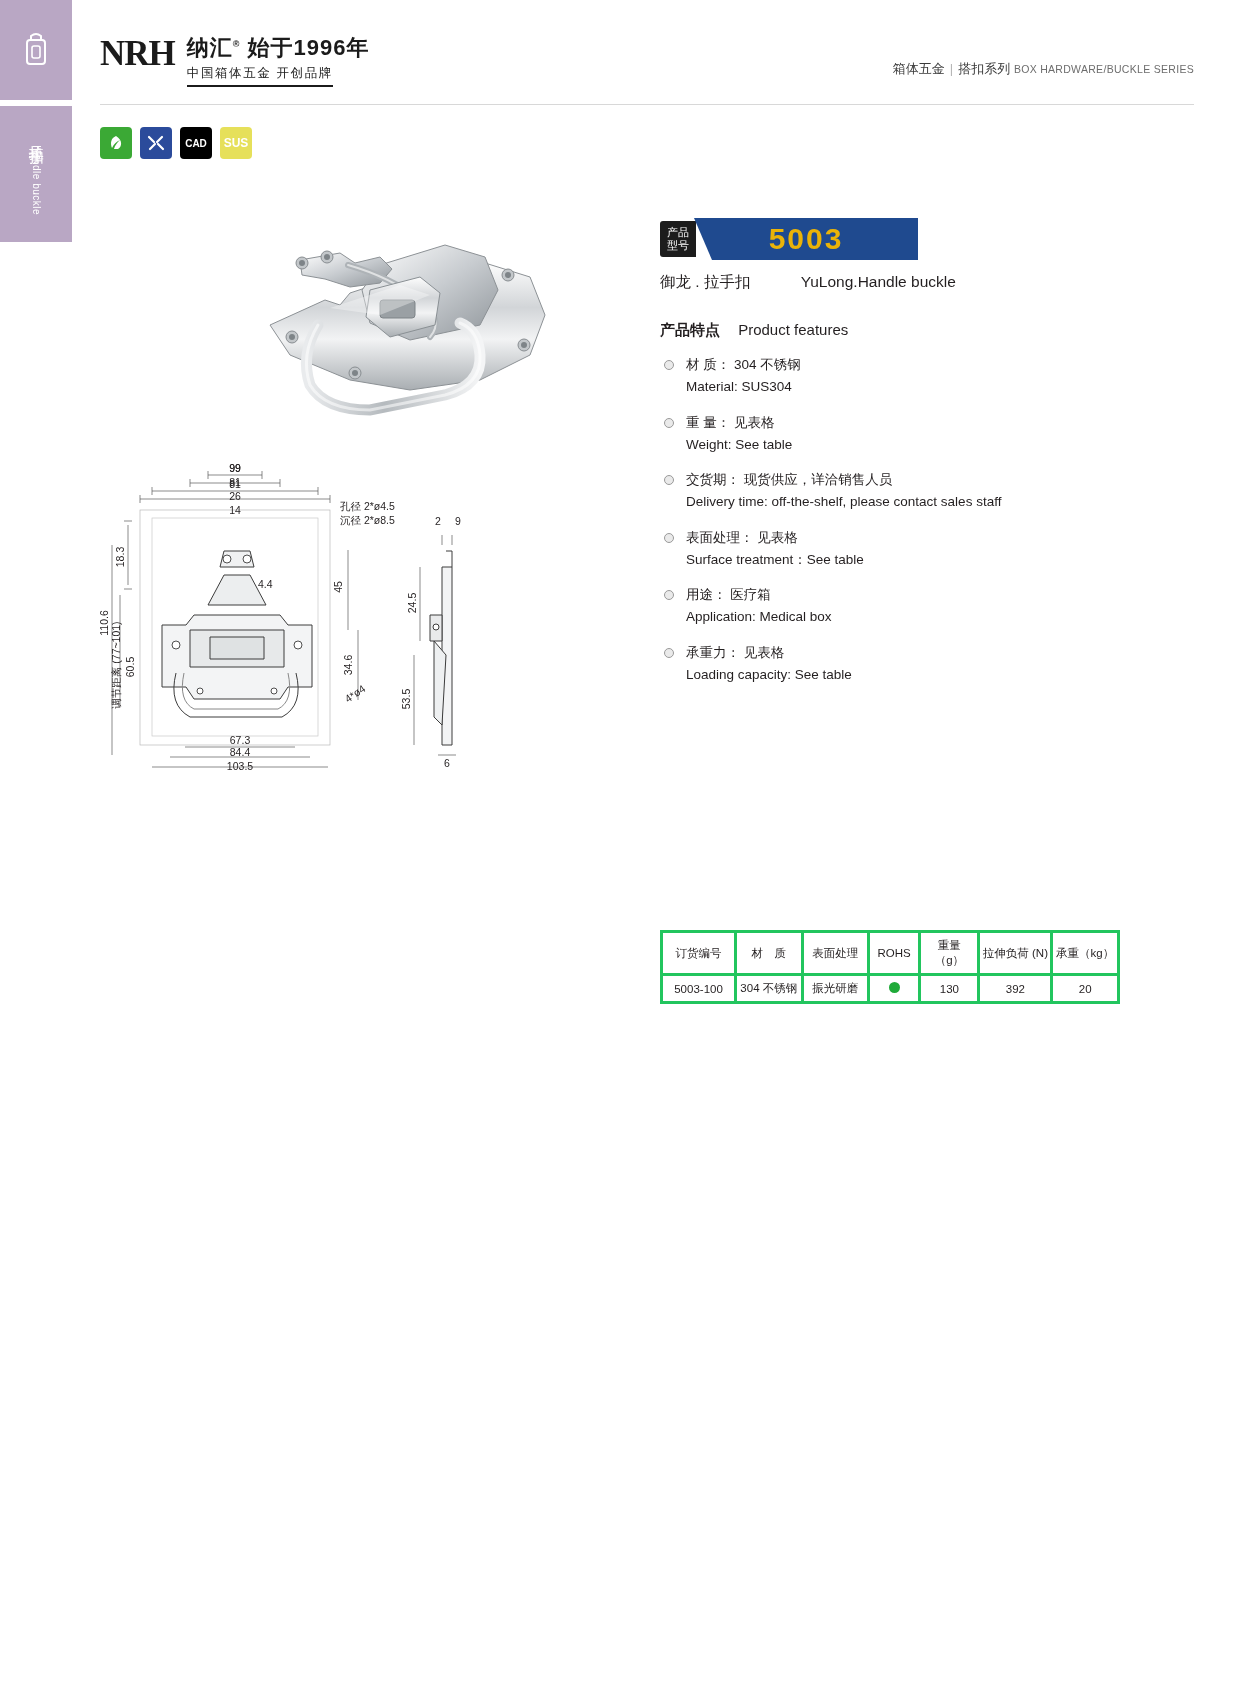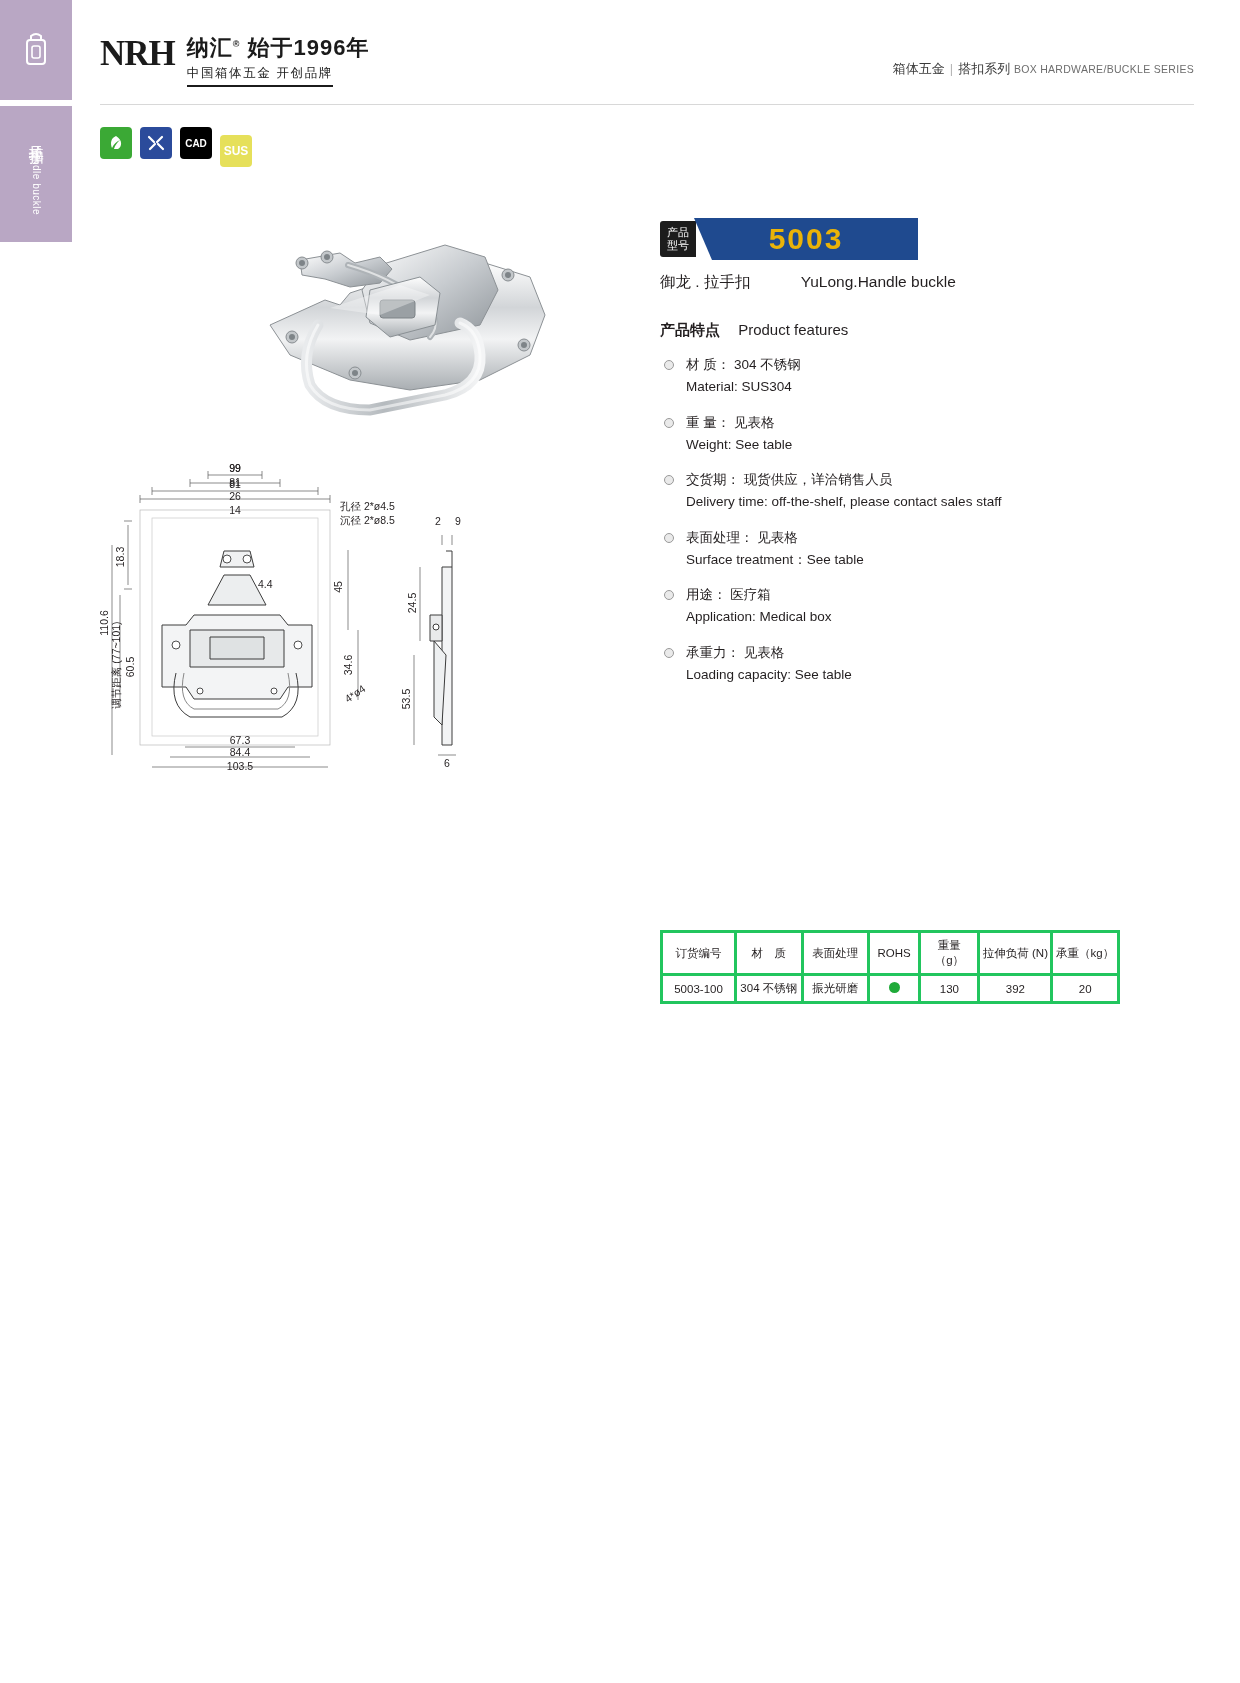--- a/index.html
+++ b/index.html
@@ -26,21 +26,21 @@
   .header-right{position:absolute;right:0;top:24px;text-align:left;font-size:13px;color:#3a3a3a;white-space:nowrap;}
   .header-right .en{font-size:10.5px;color:#6d6d6d;letter-spacing:0.3px;}
   .sep{color:#b5b5b5;margin:0 5px;}
   .hr{position:absolute;left:100px;right:46px;top:104px;height:1px;background:#d8d8d8;}
   
   .badges{position:absolute;left:100px;top:127px;display:flex;gap:8px;}
   .badge{width:32px;height:32px;border-radius:4px;display:flex;align-items:center;justify-content:center;color:#fff;font-size:10px;font-weight:bold;}
   .b-green{background:#3ba935;}
   .b-blue{background:#2b4b9b;}
   .b-red{background:#000000;}
-  .b-yellow{background:#e6e05a;color:#ffffff;font-size:12px;margin-top:8px;}
+  .b-yellow{background:#e6e05a;color:#ffffff;font-size:12px;}
   
   .photo{position:absolute;left:230px;top:205px;width:390px;height:250px;}
   
   .drawing{position:absolute;left:90px;top:455px;width:440px;height:330px;}
   .dim{font-size:10.5px;fill:#231f20;font-family:"Liberation Sans",sans-serif;}
   
   .right{position:absolute;left:660px;top:218px;width:500px;}
   .model-row{display:flex;align-items:center;}
   .model-tag{background:#1c1c1c;color:#fff;font-size:11px;line-height:13px;padding:5px 7px;border-radius:3px 0 0 3px;text-align:center;}
   .model-banner{position:relative;background:#1f4a8f;color:#eab308;height:42px;min-width:224px;display:flex;align-items:center;justify-content:center;

